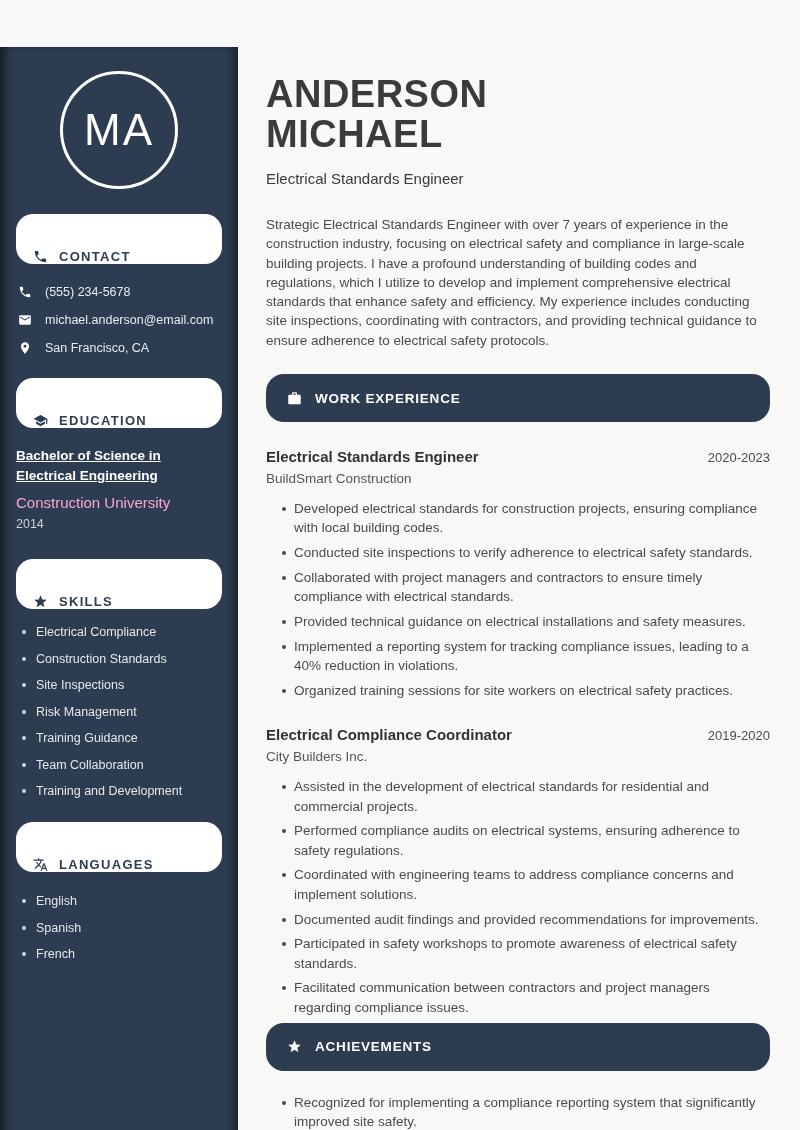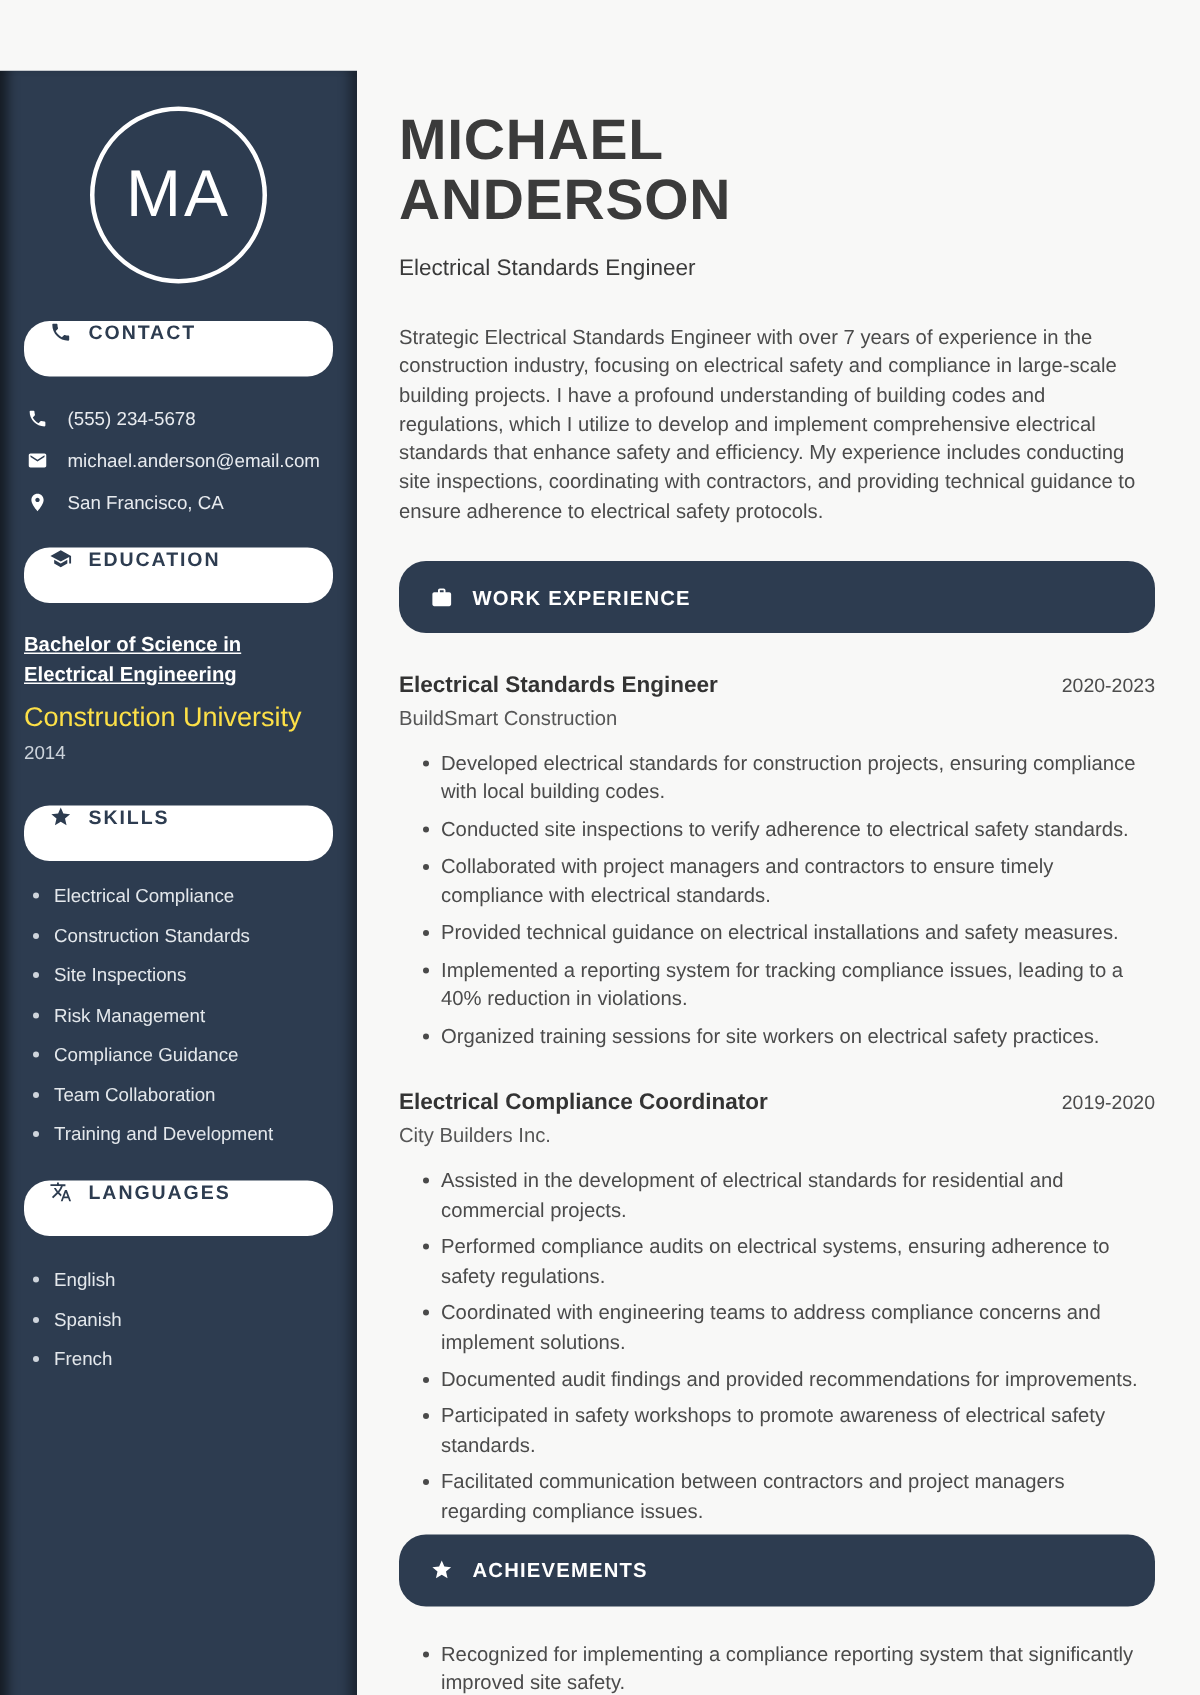--- a/index.html
+++ b/index.html
@@ -13,39 +13,39 @@
     box-shadow: inset 10px 0 8px -5px rgba(0,0,0,0.55),
                 inset -10px 0 8px -5px rgba(0,0,0,0.40);
   }
   .avatar {
     width:118px; height:118px; border:3px solid #fff; border-radius:50%;
     margin:24px auto 0; display:flex; align-items:center; justify-content:center;
   }
   .avatar-initials { font-size:44px; font-weight:500; letter-spacing:2px; color:#fff; }
 
   .side-pill {
-    margin:0 16px; height:37px; background:#fff; border-radius:17px;
-    display:flex; align-items:flex-start; gap:11px; padding:0 17px; color:#2d3c50;
+    margin:0 16px; height:50px; background:#fff; border-radius:17px;
+    display:flex; align-items:flex-end; gap:11px; padding:0 17px; color:#2d3c50;
   }
   .side-pill svg { width:15px; height:15px; flex-shrink:0; }
   .side-pill .pill-label { font-size:13px; font-weight:bold; letter-spacing:1.3px; }
 
   .pill-contact   { margin-top:25px; }
   .pill-education { margin-top:23px; }
   .pill-skills    { margin-top:28px; }
   .pill-languages { margin-top:24px; }
 
   .contact-list { margin:21px 14px 0 18px; }
   .contact-row { display:flex; align-items:center; gap:13px; margin-bottom:14px; }
   .contact-row svg { width:14px; height:14px; flex-shrink:0; color:#fff; }
   .contact-row span { font-size:12.5px; color:#e8ebef; }
 
   .edu-block { margin:18px 16px 0; }
   .edu-degree { font-size:13.5px; font-weight:bold; color:#fff; line-height:20px;text-decoration:underline; }
-  .edu-school { margin-top:8px; font-size:18px; color:#fde047; }
+  .edu-school { margin-top:8px; font-size:15px; color:#f9a8d4; }
   .edu-year   { margin-top:6px; font-size:12.5px; color:#ccd3db; }
 
   .side-list { margin:16px 16px 0 36px; list-style:none; }
   .side-list li { position:relative; font-size:12.5px; color:#e4e8ec; margin-bottom:12.5px; }
   .side-list li::before {
     content:""; position:absolute; left:-14px; top:5px;
     width:4px; height:4px; border-radius:50%; background:#cfd5dc;
   }
   .lang-list { margin-top:22px; }
 
@@ -148,21 +148,21 @@
           <use href="#p-star"></use>
         </svg>
       <span class="pill-label">SKILLS</span>
     </div>
 
     <ul class="side-list">
         <li>Electrical Compliance</li>
         <li>Construction Standards</li>
         <li>Site Inspections</li>
         <li>Risk Management</li>
-        <li>Compliance Guidance</li>
+        <li>Training Guidance</li>
         <li>Team Collaboration</li>
         <li>Training and Development</li>
       </ul>
 
     <div class="side-pill pill-languages">
       <svg viewBox="0 0 24 24" fill="currentColor">
           <use href="#p-translate"></use>
         </svg>
       <span class="pill-label">LANGUAGES</span>
     </div>
@@ -171,22 +171,22 @@
         <li>English</li>
         <li>Spanish</li>
         <li>French</li>
       </ul>
 
   </aside>
 
   <main class="main">
 
     <h1 class="name">
+      <span>ANDERSON</span>
       <span>MICHAEL</span>
-      <span>ANDERSON</span>
     </h1>
 
     <div class="job-subtitle">Electrical Standards Engineer</div>
 
     <p class="summary">Strategic Electrical Standards Engineer with over 7 years of experience in the construction industry, focusing on electrical safety and compliance in large-scale building projects. I have a profound understanding of building codes and regulations, which I utilize to develop and implement comprehensive electrical standards that enhance safety and efficiency. My experience includes conducting site inspections, coordinating with contractors, and providing technical guidance to ensure adherence to electrical safety protocols.</p>
 
     <div class="section-pill">
       <svg viewBox="0 0 24 24" fill="currentColor">
           <use href="#p-briefcase"></use>
         </svg>

